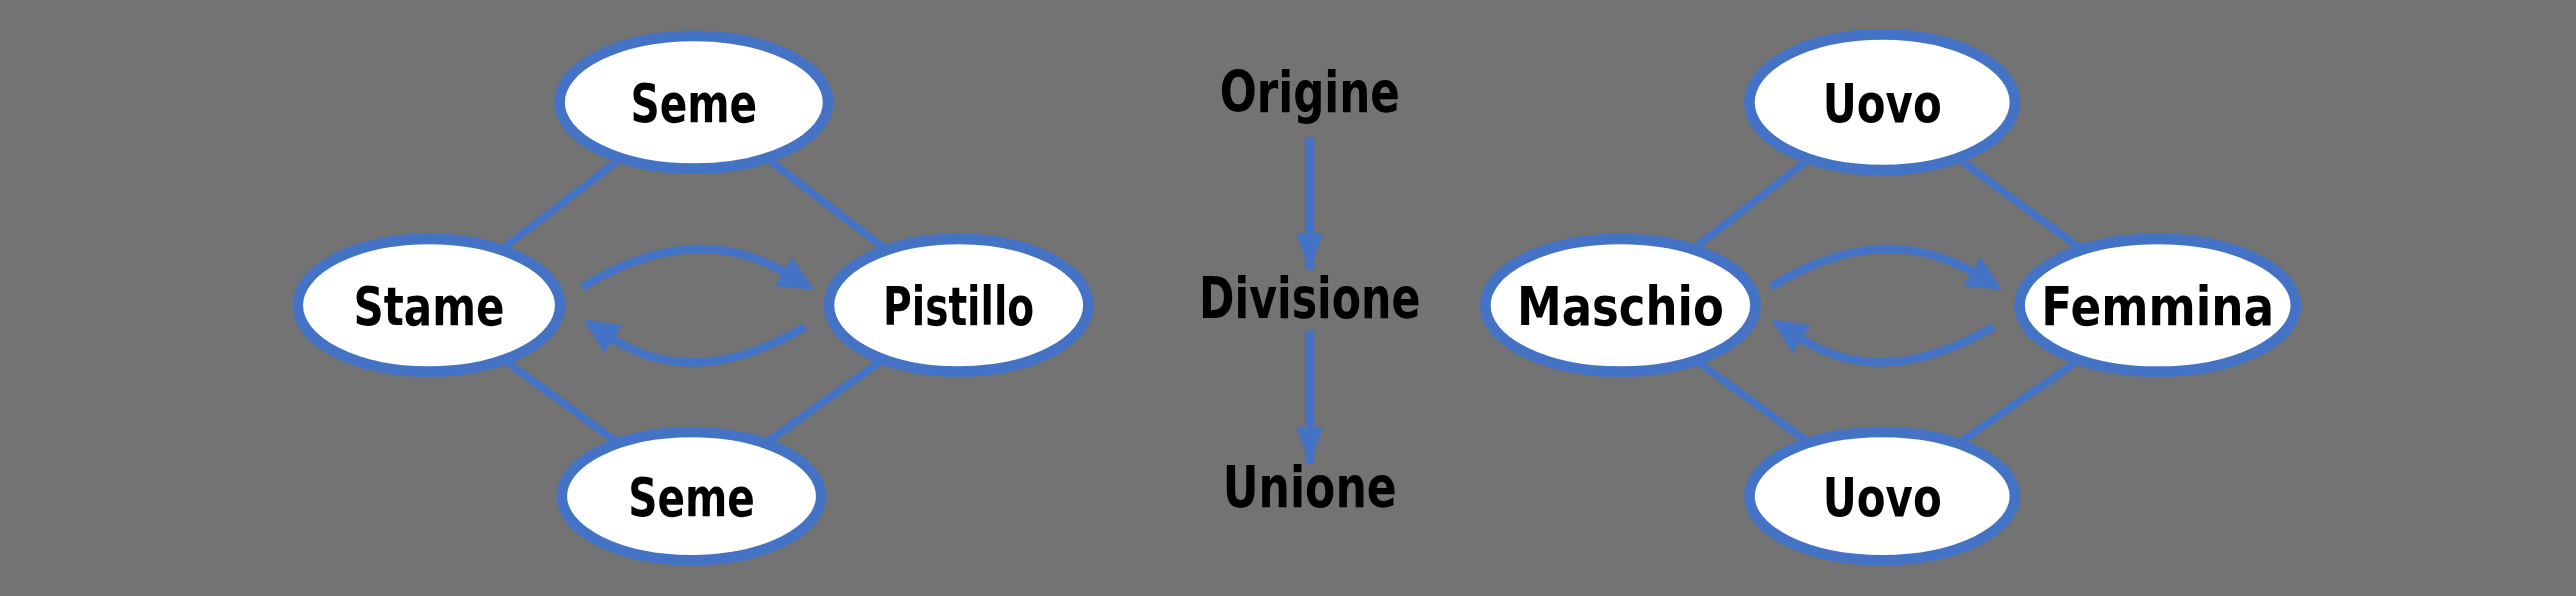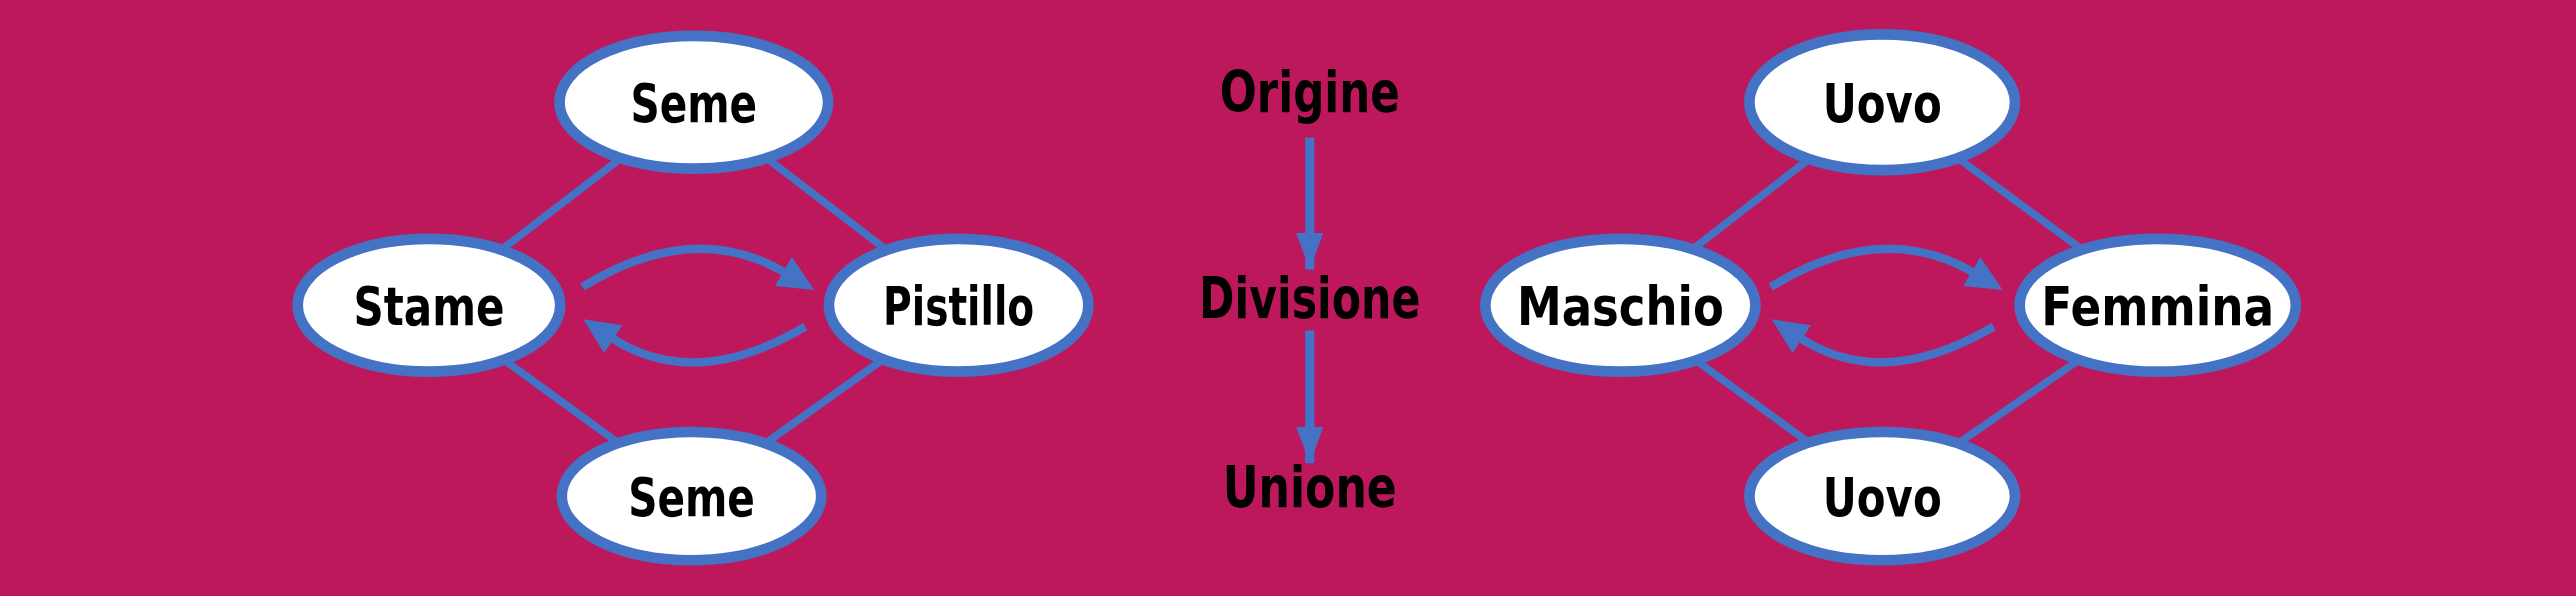--- a/index.html
+++ b/index.html
@@ -2,21 +2,21 @@
 <html style="font-size:12.2px"><head>
 <meta charset="utf-8">
 <style>
   html, body {
     margin: 0;
     padding: 0;
     background: #ffffff;
   }
   .diagram-wrap {
     width: 100%;
-    background: #be185d;
+    background: #737373;
   }
   svg {
     display: block;
     width: 100%;
     height: auto;
   }
   .node-ellipse {
     fill: #ffffff;
     stroke: #4472C4;
     stroke-width: 14;

